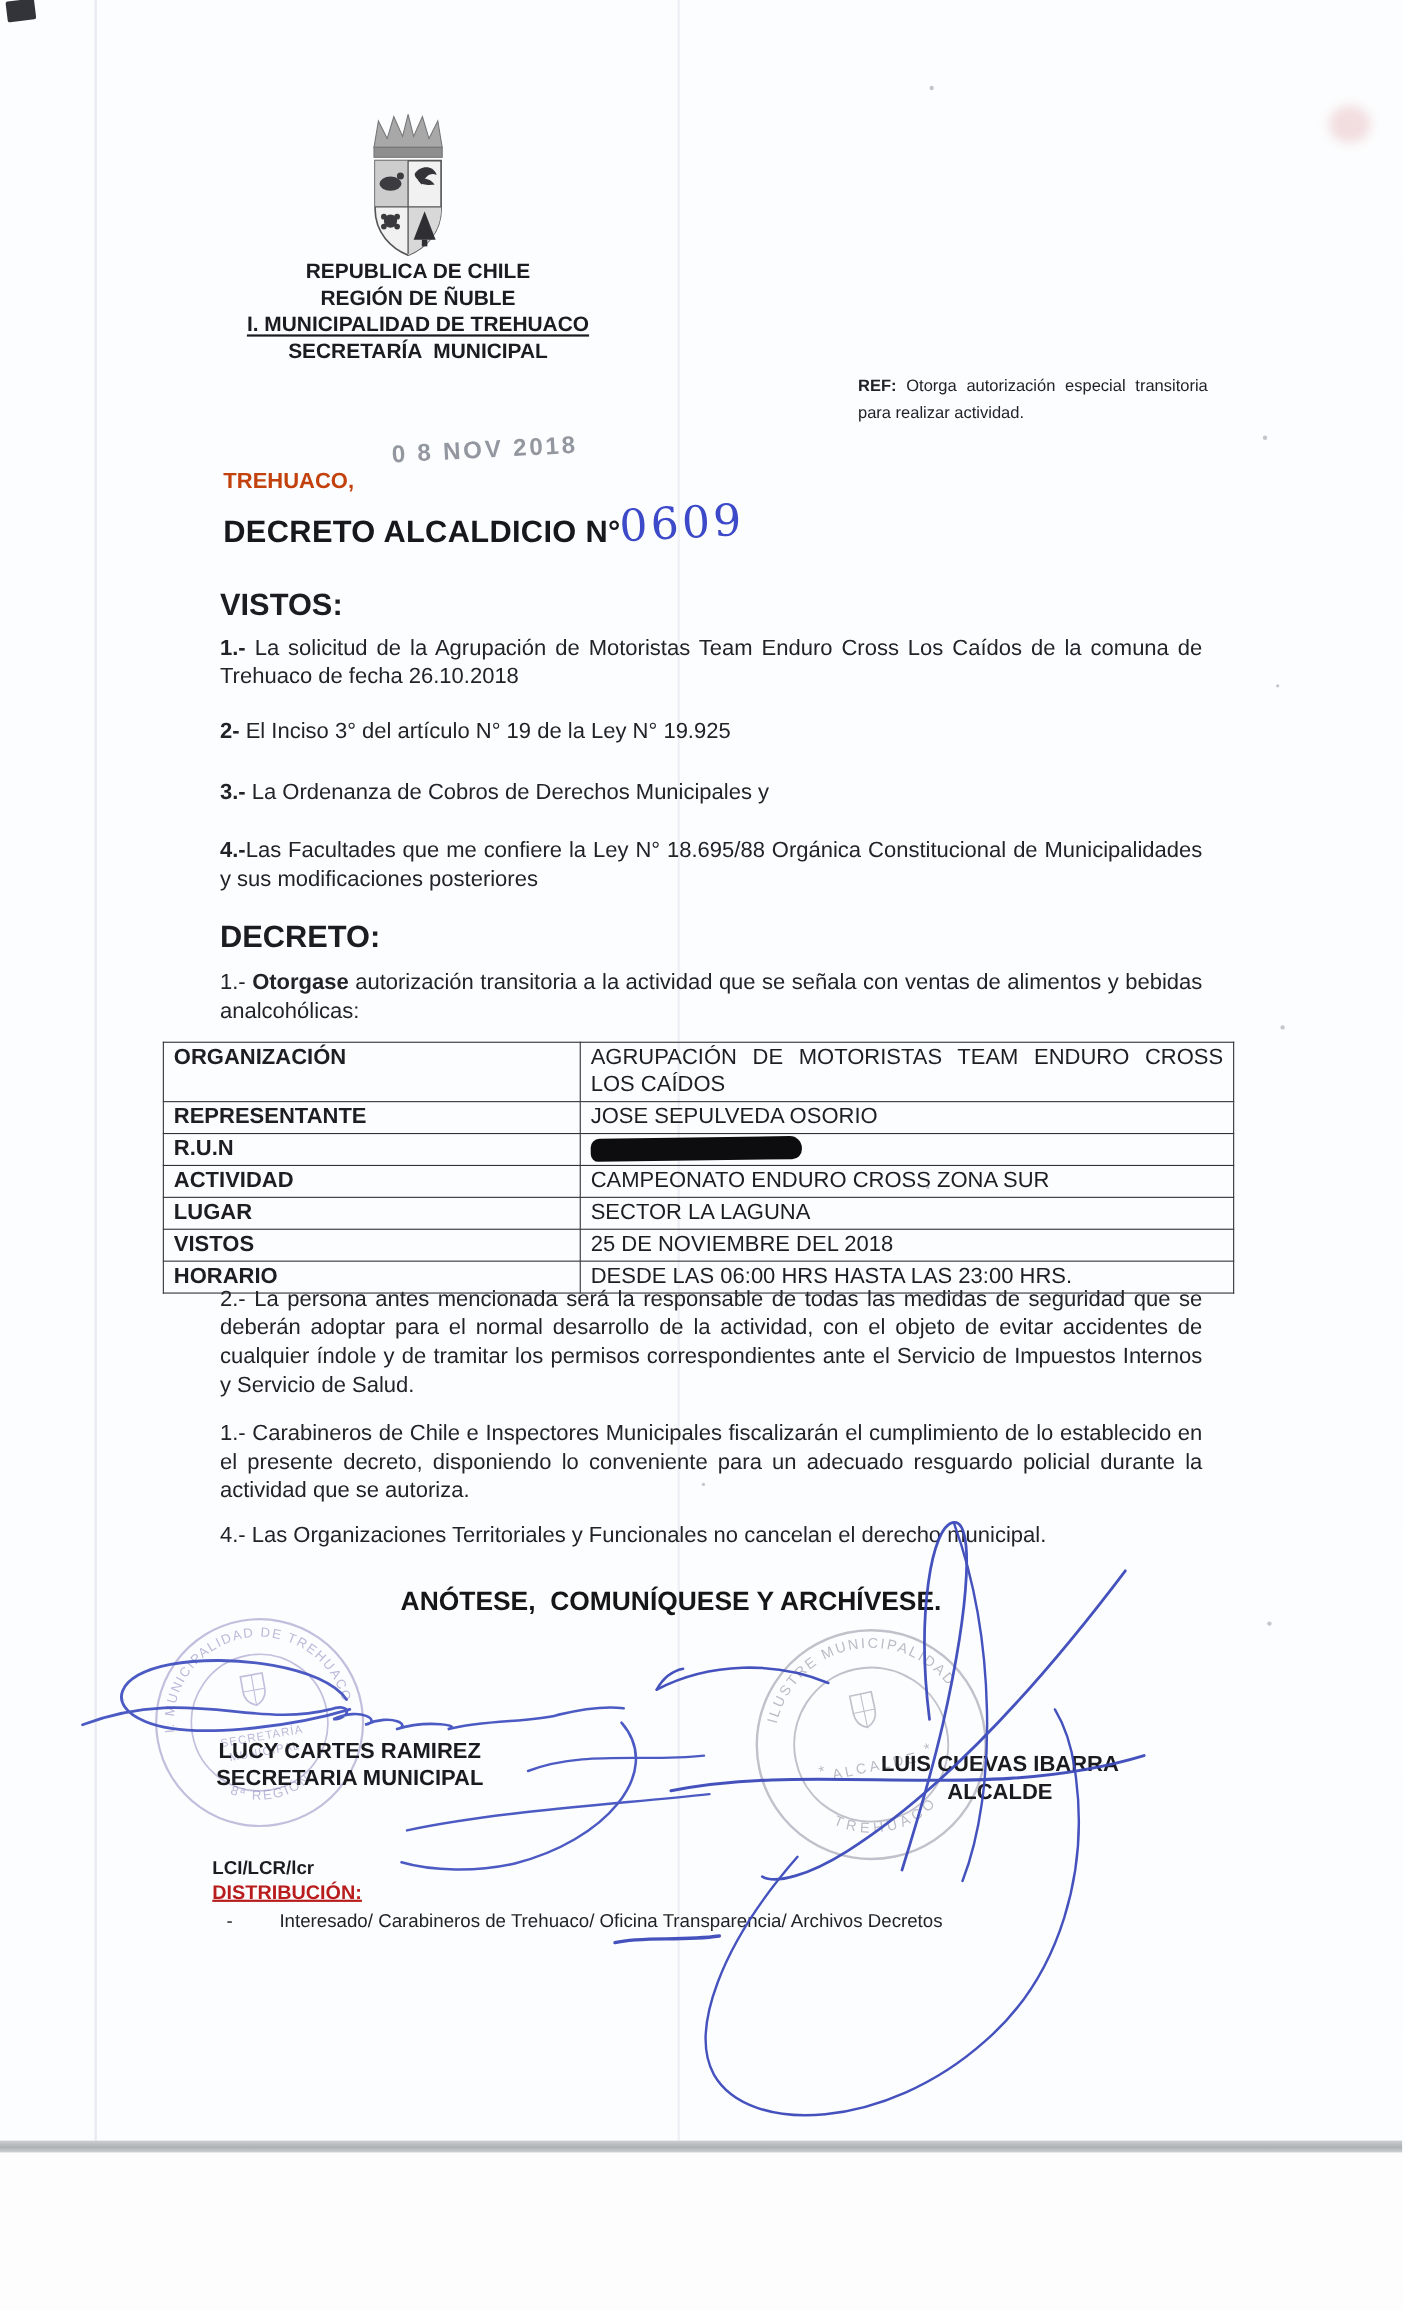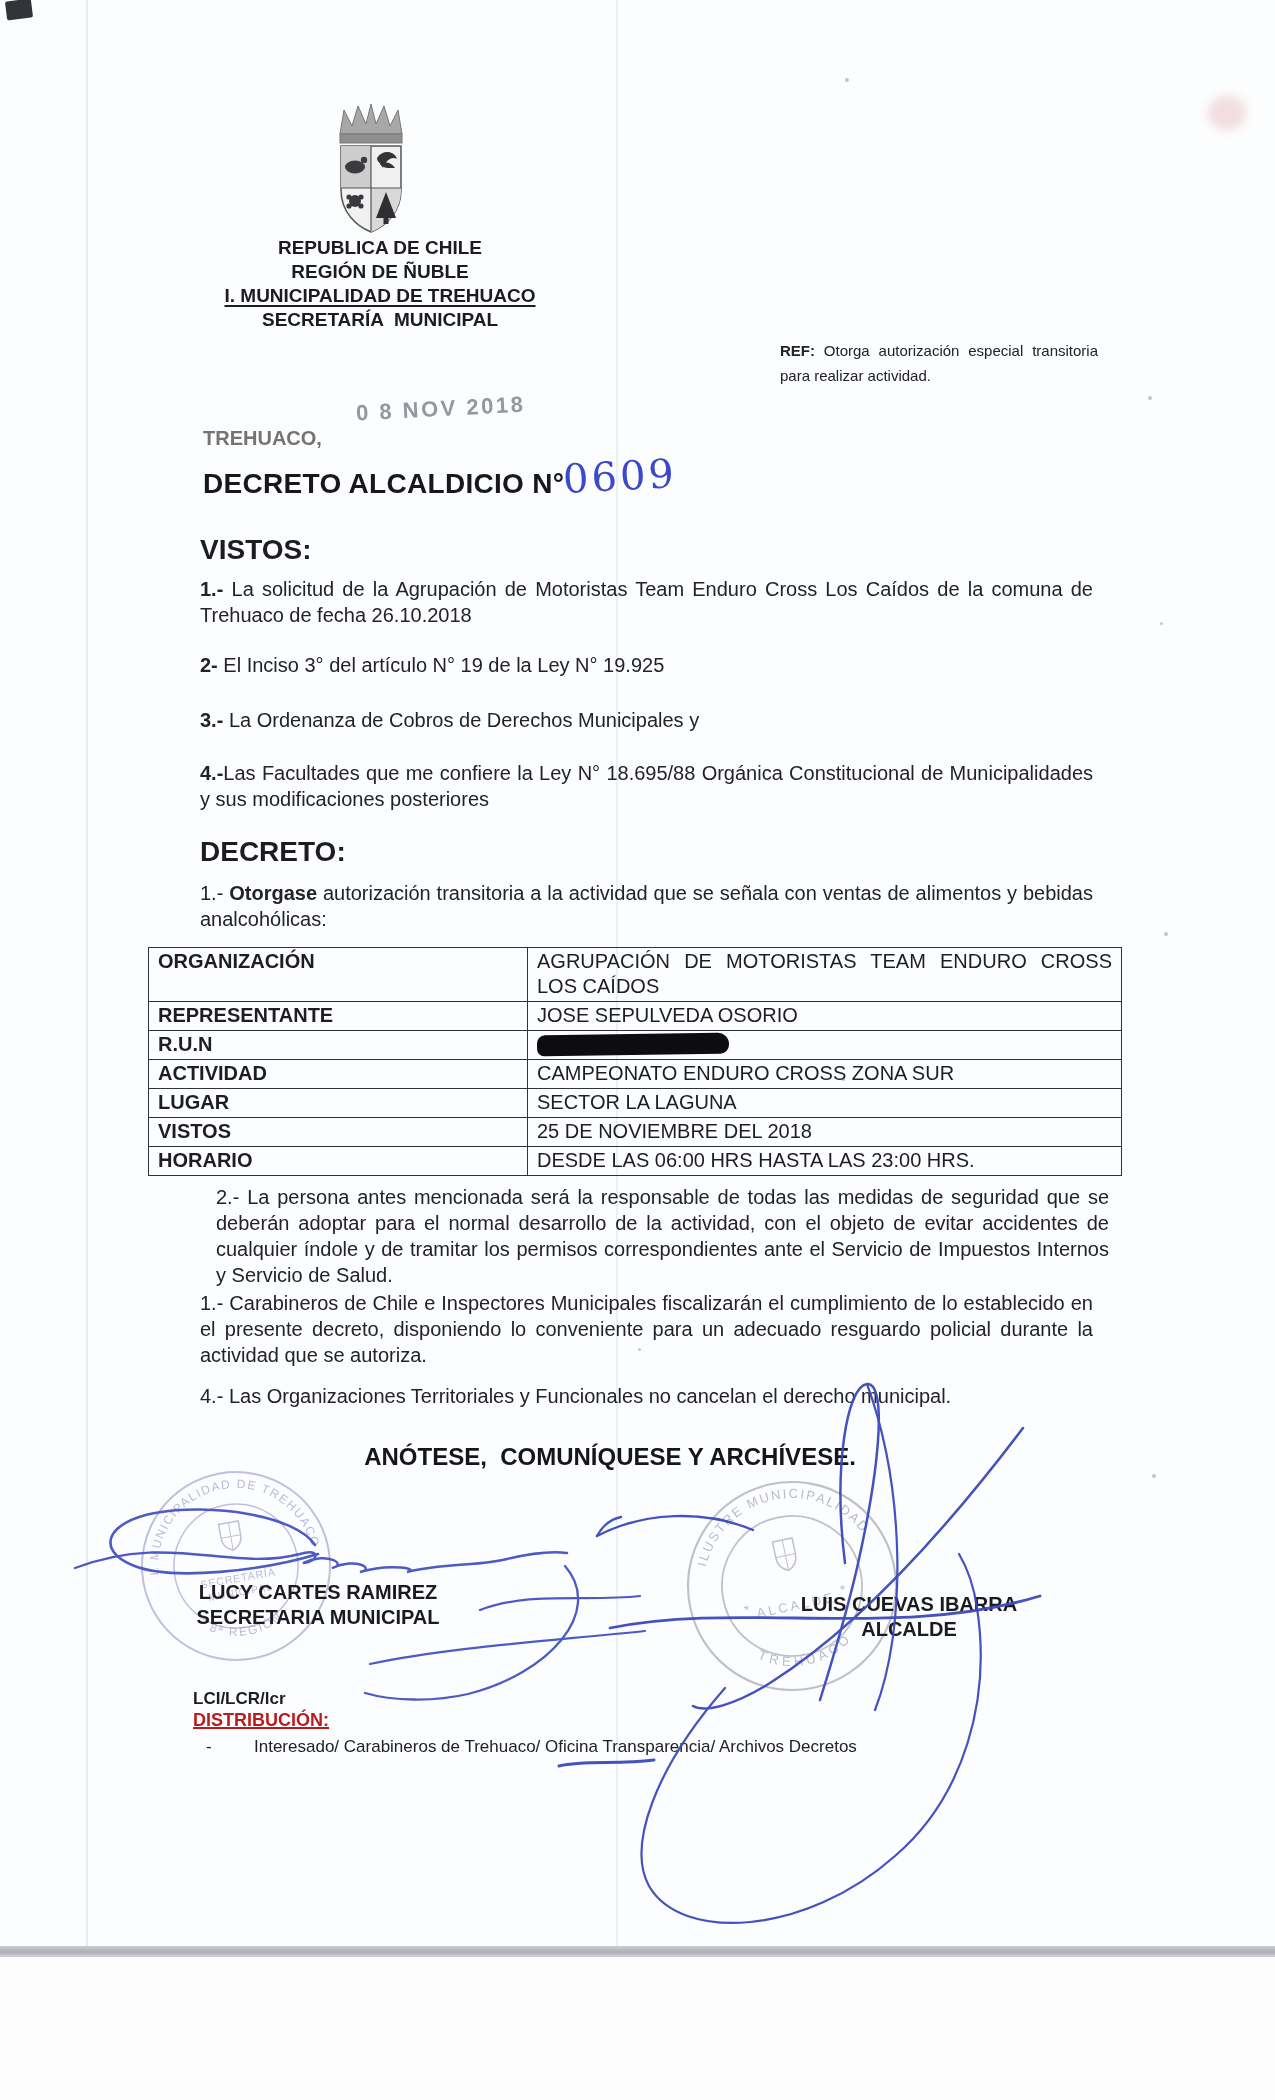--- a/index.html
+++ b/index.html
@@ -17,21 +17,21 @@
 
   
   .hdr{left:170px;top:236px;width:420px;text-align:center;font-weight:bold;font-size:19px;line-height:24px;color:#1c1c20;z-index:1;}
   .hdr .u{text-decoration:underline;text-decoration-thickness:2px;text-underline-offset:3px;}
   .hdr .sp{white-space:pre-wrap;}
 
   .ref{left:780px;top:338px;width:318px;font-size:15px;line-height:25px;color:#222226;text-align:justify;z-index:1;}
   .ref b{font-weight:bold;}
 
   .stamp-date{left:356px;top:396px;font-size:22px;letter-spacing:2.5px;font-weight:600;color:#888d95;transform:rotate(-3deg);opacity:.9;z-index:1;}
-  .place{left:203px;top:427px;font-weight:bold;font-size:20px;color:#737373;z-index:1;}
+  .place{left:203px;top:427px;font-weight:bold;font-size:20px;color:#c2410c;z-index:1;}
   .decree-title{left:203px;top:468px;font-weight:bold;font-size:28px;color:#18181c;letter-spacing:.3px;z-index:1;}
   .decree-number{left:563px;top:453px;font-family:"DejaVu Serif",serif;font-size:40px;color:#3c49c8;transform:rotate(-3deg);letter-spacing:3px;z-index:2;}
 
   .h-bold{font-weight:bold;font-size:28px;color:#1d1d21;z-index:1;}
   .body-p{font-size:20px;line-height:26px;color:#232327;text-align:justify;width:893px;left:200px;z-index:1;}
   .body-p b{font-weight:bold;}
 
   .info-table{position:absolute;left:148px;top:947px;width:974px;border-collapse:collapse;z-index:1;}
   .info-table td{border:1.6px solid #313237;font-size:20px;line-height:25px;padding:1px 9px 2px 9px;color:#1e1e22;vertical-align:top;}
   .info-table td.lbl{font-weight:bold;width:360px;}
@@ -155,21 +155,21 @@
       <td class="lbl">VISTOS</td>
       <td class="val">25 DE NOVIEMBRE DEL 2018</td>
     </tr>
     <tr>
       <td class="lbl">HORARIO</td>
       <td class="val">DESDE LAS 06:00 HRS HASTA LAS 23:00 HRS.</td>
     </tr>
   </tbody>
     </table>
 
-  <p class="abs body-p" style="top:1168px;margin:16px;">2.- La persona antes mencionada será la responsable de todas las medidas de seguridad que se deberán adoptar para el normal desarrollo de la actividad, con el objeto de evitar accidentes de cualquier índole y de tramitar los permisos correspondientes ante el Servicio de Impuestos Internos y Servicio de Salud.</p>
+  <p class="abs body-p" style="top:1168px;margin:0;">2.- La persona antes mencionada será la responsable de todas las medidas de seguridad que se deberán adoptar para el normal desarrollo de la actividad, con el objeto de evitar accidentes de cualquier índole y de tramitar los permisos correspondientes ante el Servicio de Impuestos Internos y Servicio de Salud.</p>
   <p class="abs body-p" style="top:1290px;margin:0;">1.- Carabineros de Chile e Inspectores Municipales fiscalizarán el cumplimiento de lo establecido en el presente decreto, disponiendo lo conveniente para un adecuado resguardo policial durante la actividad que se autoriza.</p>
   <p class="abs body-p" style="top:1383px;margin:0;">4.- Las Organizaciones Territoriales y Funcionales no cancelan el derecho municipal.</p>
 
   <div class="abs closing">ANÓTESE,  COMUNÍQUESE Y ARCHÍVESE.</div>
 
   <svg class="abs stamp-svg" style="left:138px;top:1468px;" width="196" height="196" viewBox="0 0 196 196">
     <g transform="rotate(-10 98 98)" fill="none" stroke="#8a80bd" opacity="0.5">
       <circle cx="98" cy="98" r="94" stroke-width="2"></circle>
       <circle cx="98" cy="98" r="62" stroke-width="1.5"></circle>
       <path id="arcLT" d="M 20,98 A 78,78 0 1 1 176,98" stroke="none"></path>

